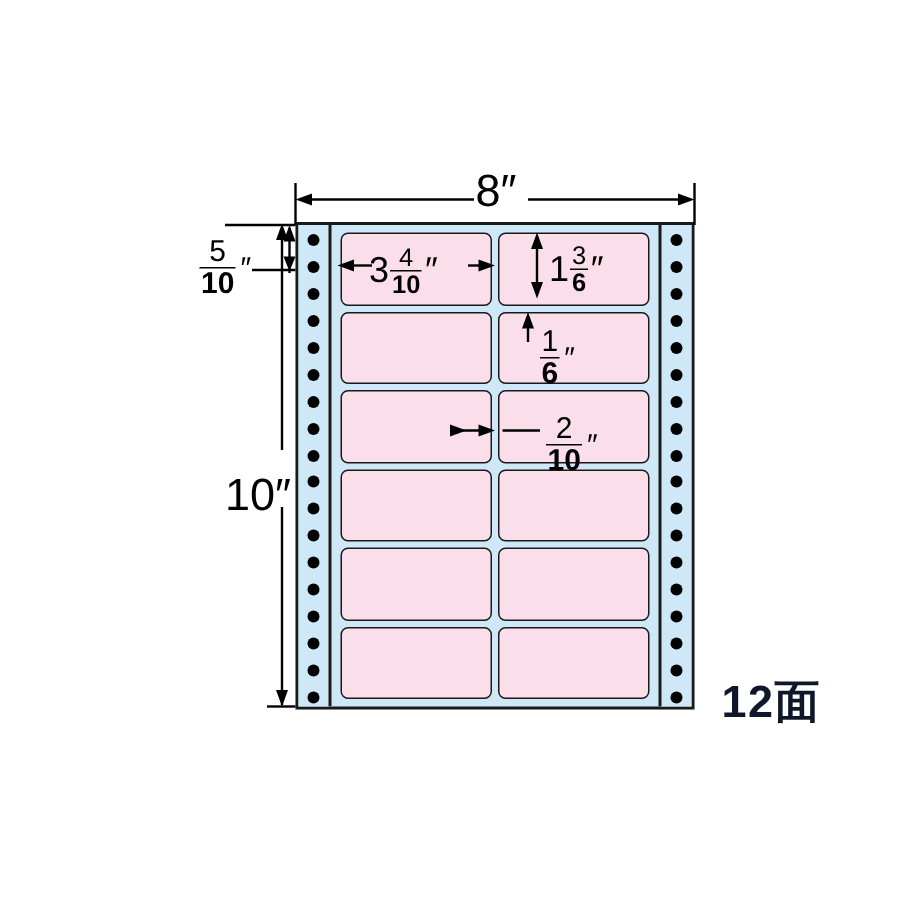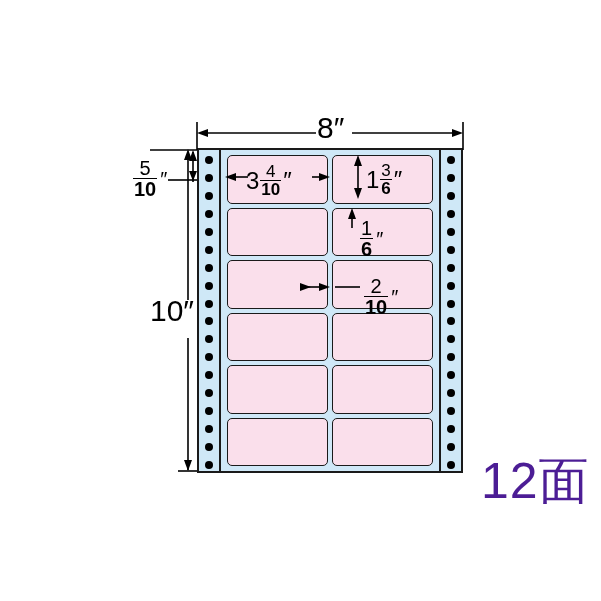--- a/index.html
+++ b/index.html
@@ -73,23 +73,24 @@
   .frac .den{display:block;border-top:1.6px solid #000;padding:0 1px;font-weight:bold;}
   .inchmark{font-size:inherit;}
   .whole{vertical-align:middle;}
 
   
   svg.ovl{position:absolute;left:0;top:0;width:601px;height:601px;pointer-events:none;}
 
   .count{
     position:absolute;
     left:481px;top:448px;
-    font-size:50px;
-    color:#4c1d95;
+    font-size:30px;
+    color:#0f172a;
     letter-spacing:1px;
+    font-weight:bold;
   }
 </style>
 </head>
 <body>
 
 <div id="stage">
 
   <div class="sheet">
 
     <div class="sprocket left" id="spL">
@@ -229,21 +230,21 @@
     <polygon points="328,287 317,283 317,291" fill="#000" opacity="0"></polygon>
     <polygon points="326,287 315,283 315,291" fill="#000" opacity="0"></polygon>
     <polygon points="329,287 318,283 318,291" fill="#000" opacity="0"></polygon>
     <polygon points="300,287 311,283 311,291" fill="#000" transform="rotate(180 305.5 287)"></polygon>
   </svg>
 
   <div class="dim" style="left:317px;top:113px;font-size:30px;">
     <span>8″</span>
   </div>
 
-  <div class="dim" style="left:150px;top:296px;font-size:30px;">
+  <div class="dim" style="left:150px;top:316px;font-size:30px;">
     <span>10″</span>
   </div>
 
   <div class="dim" style="left:133px;top:158px;font-size:20px;display:flex;align-items:center;">
     <span class="frac">
       <span class="num">5</span>
       <span class="den">10</span>
     </span>
     <span class="inchmark" style="margin-left:3px;">″</span>
   </div>

